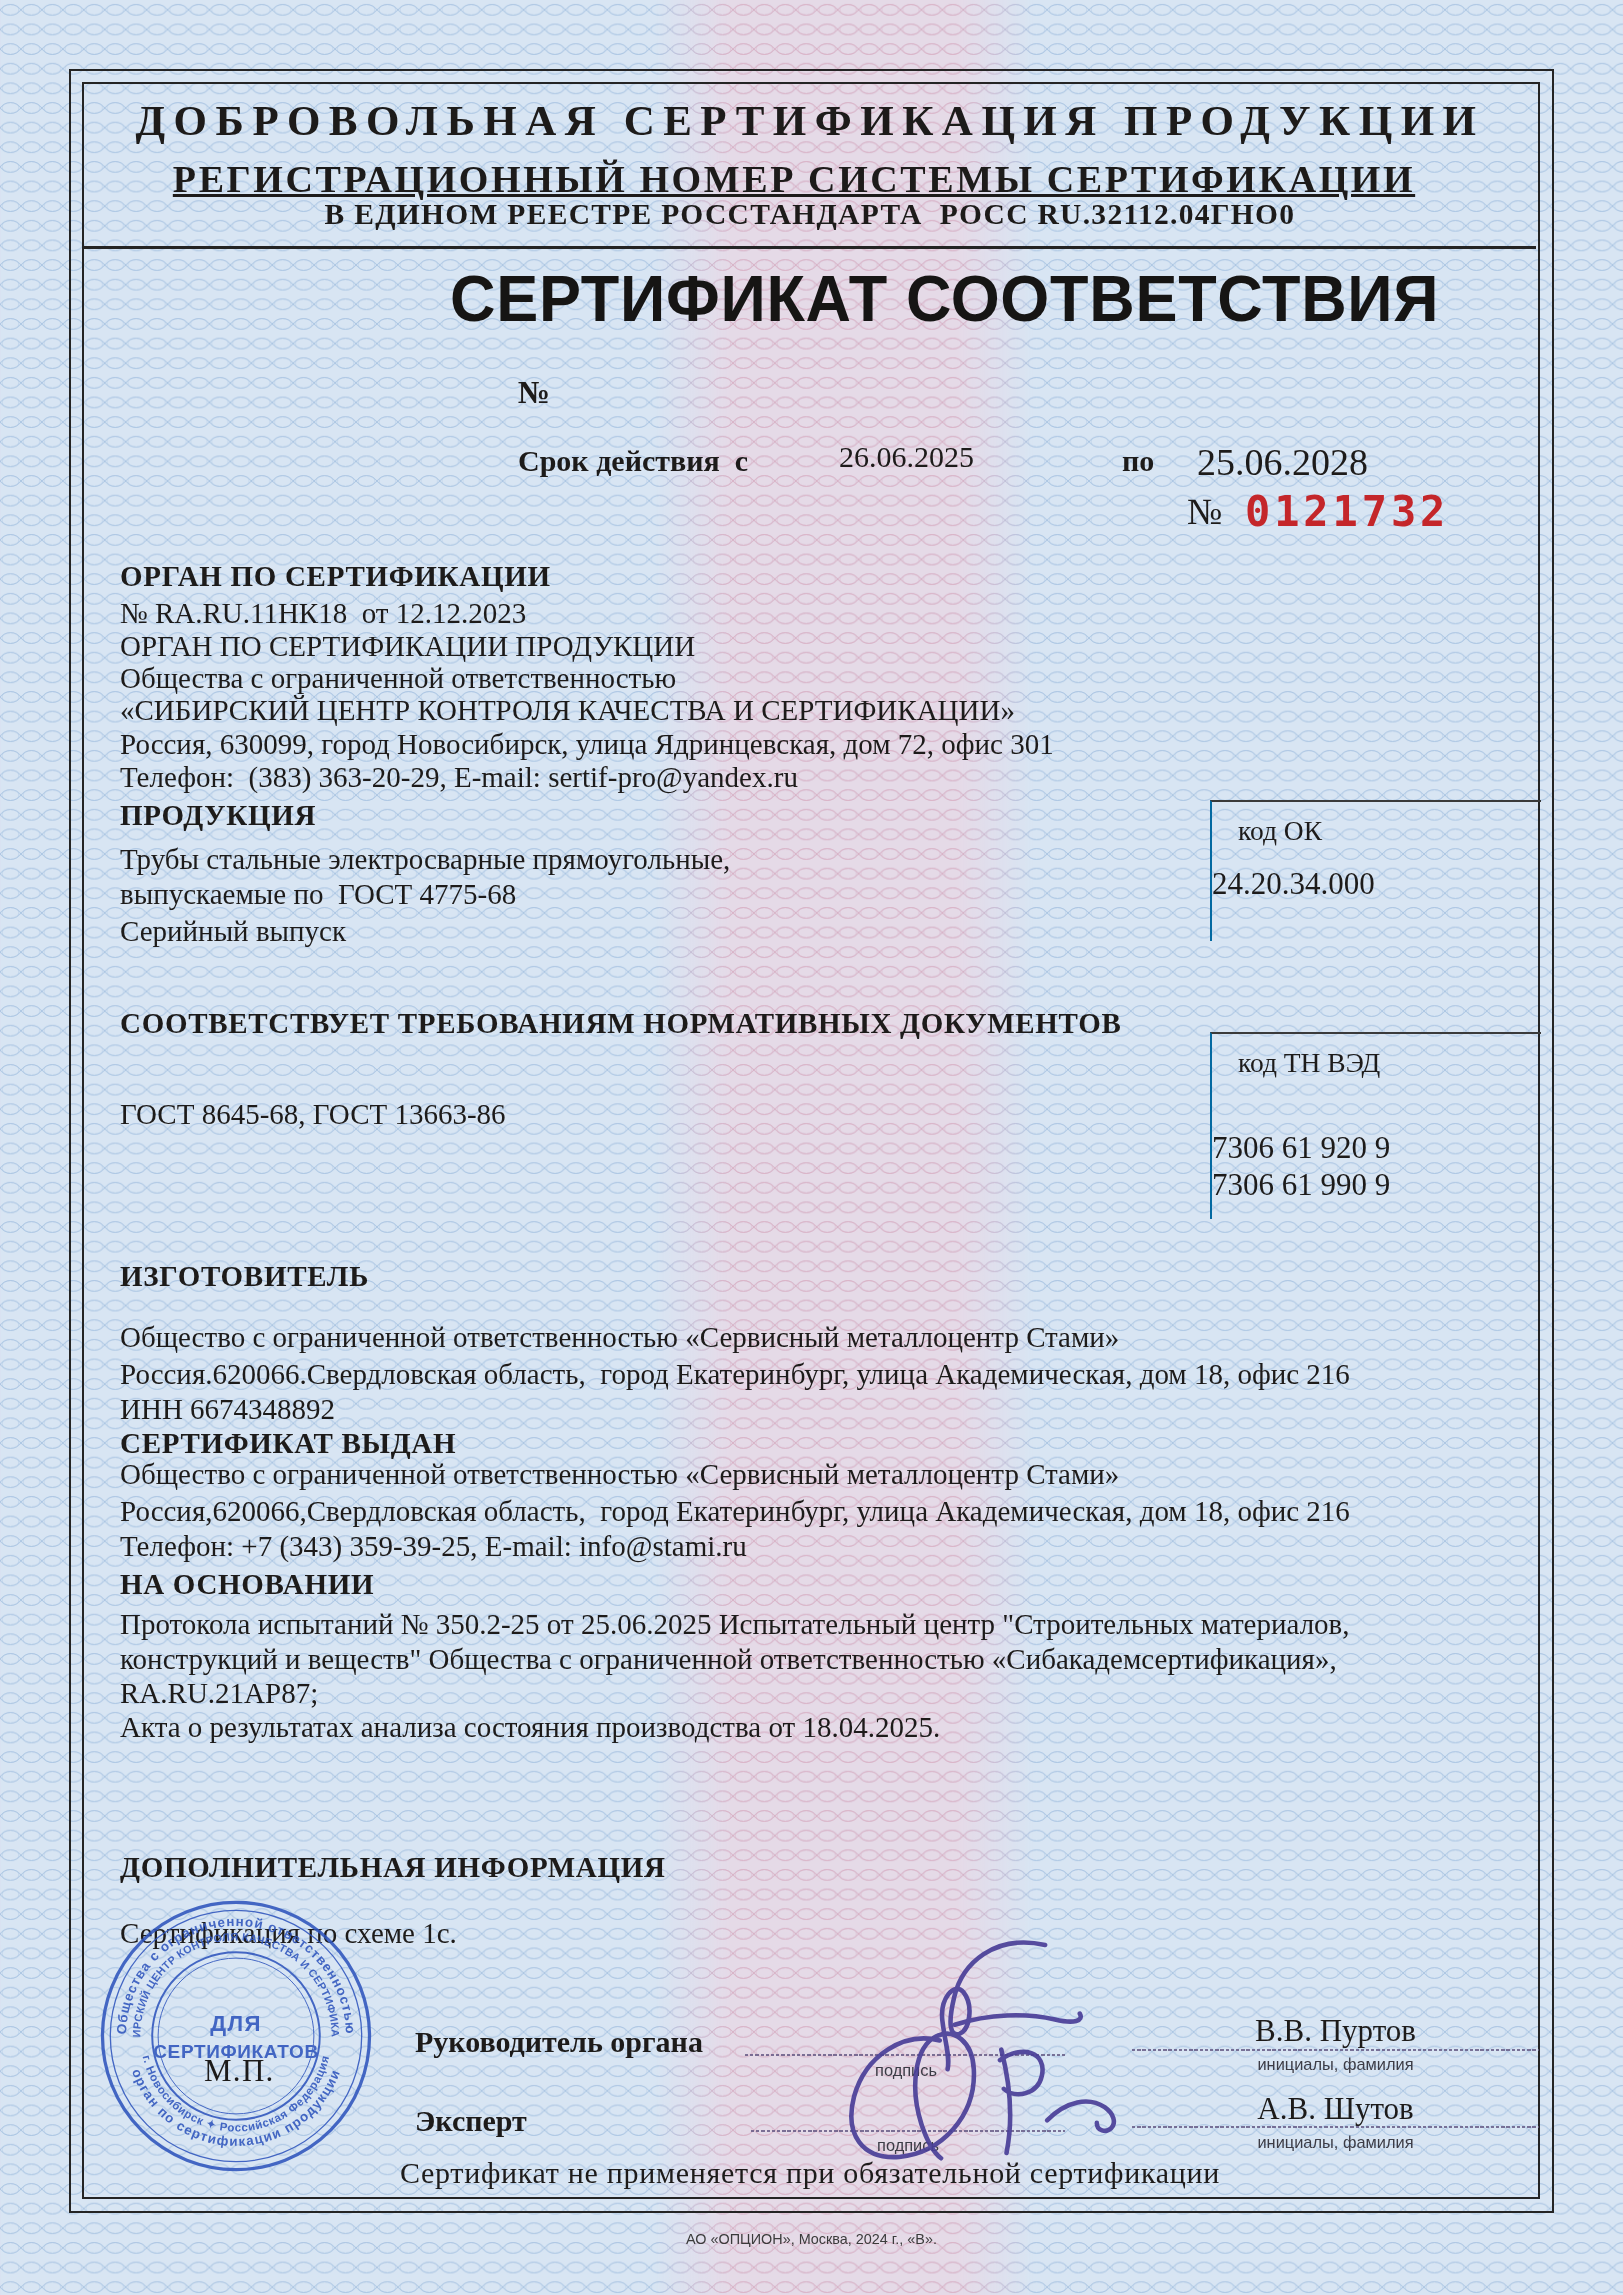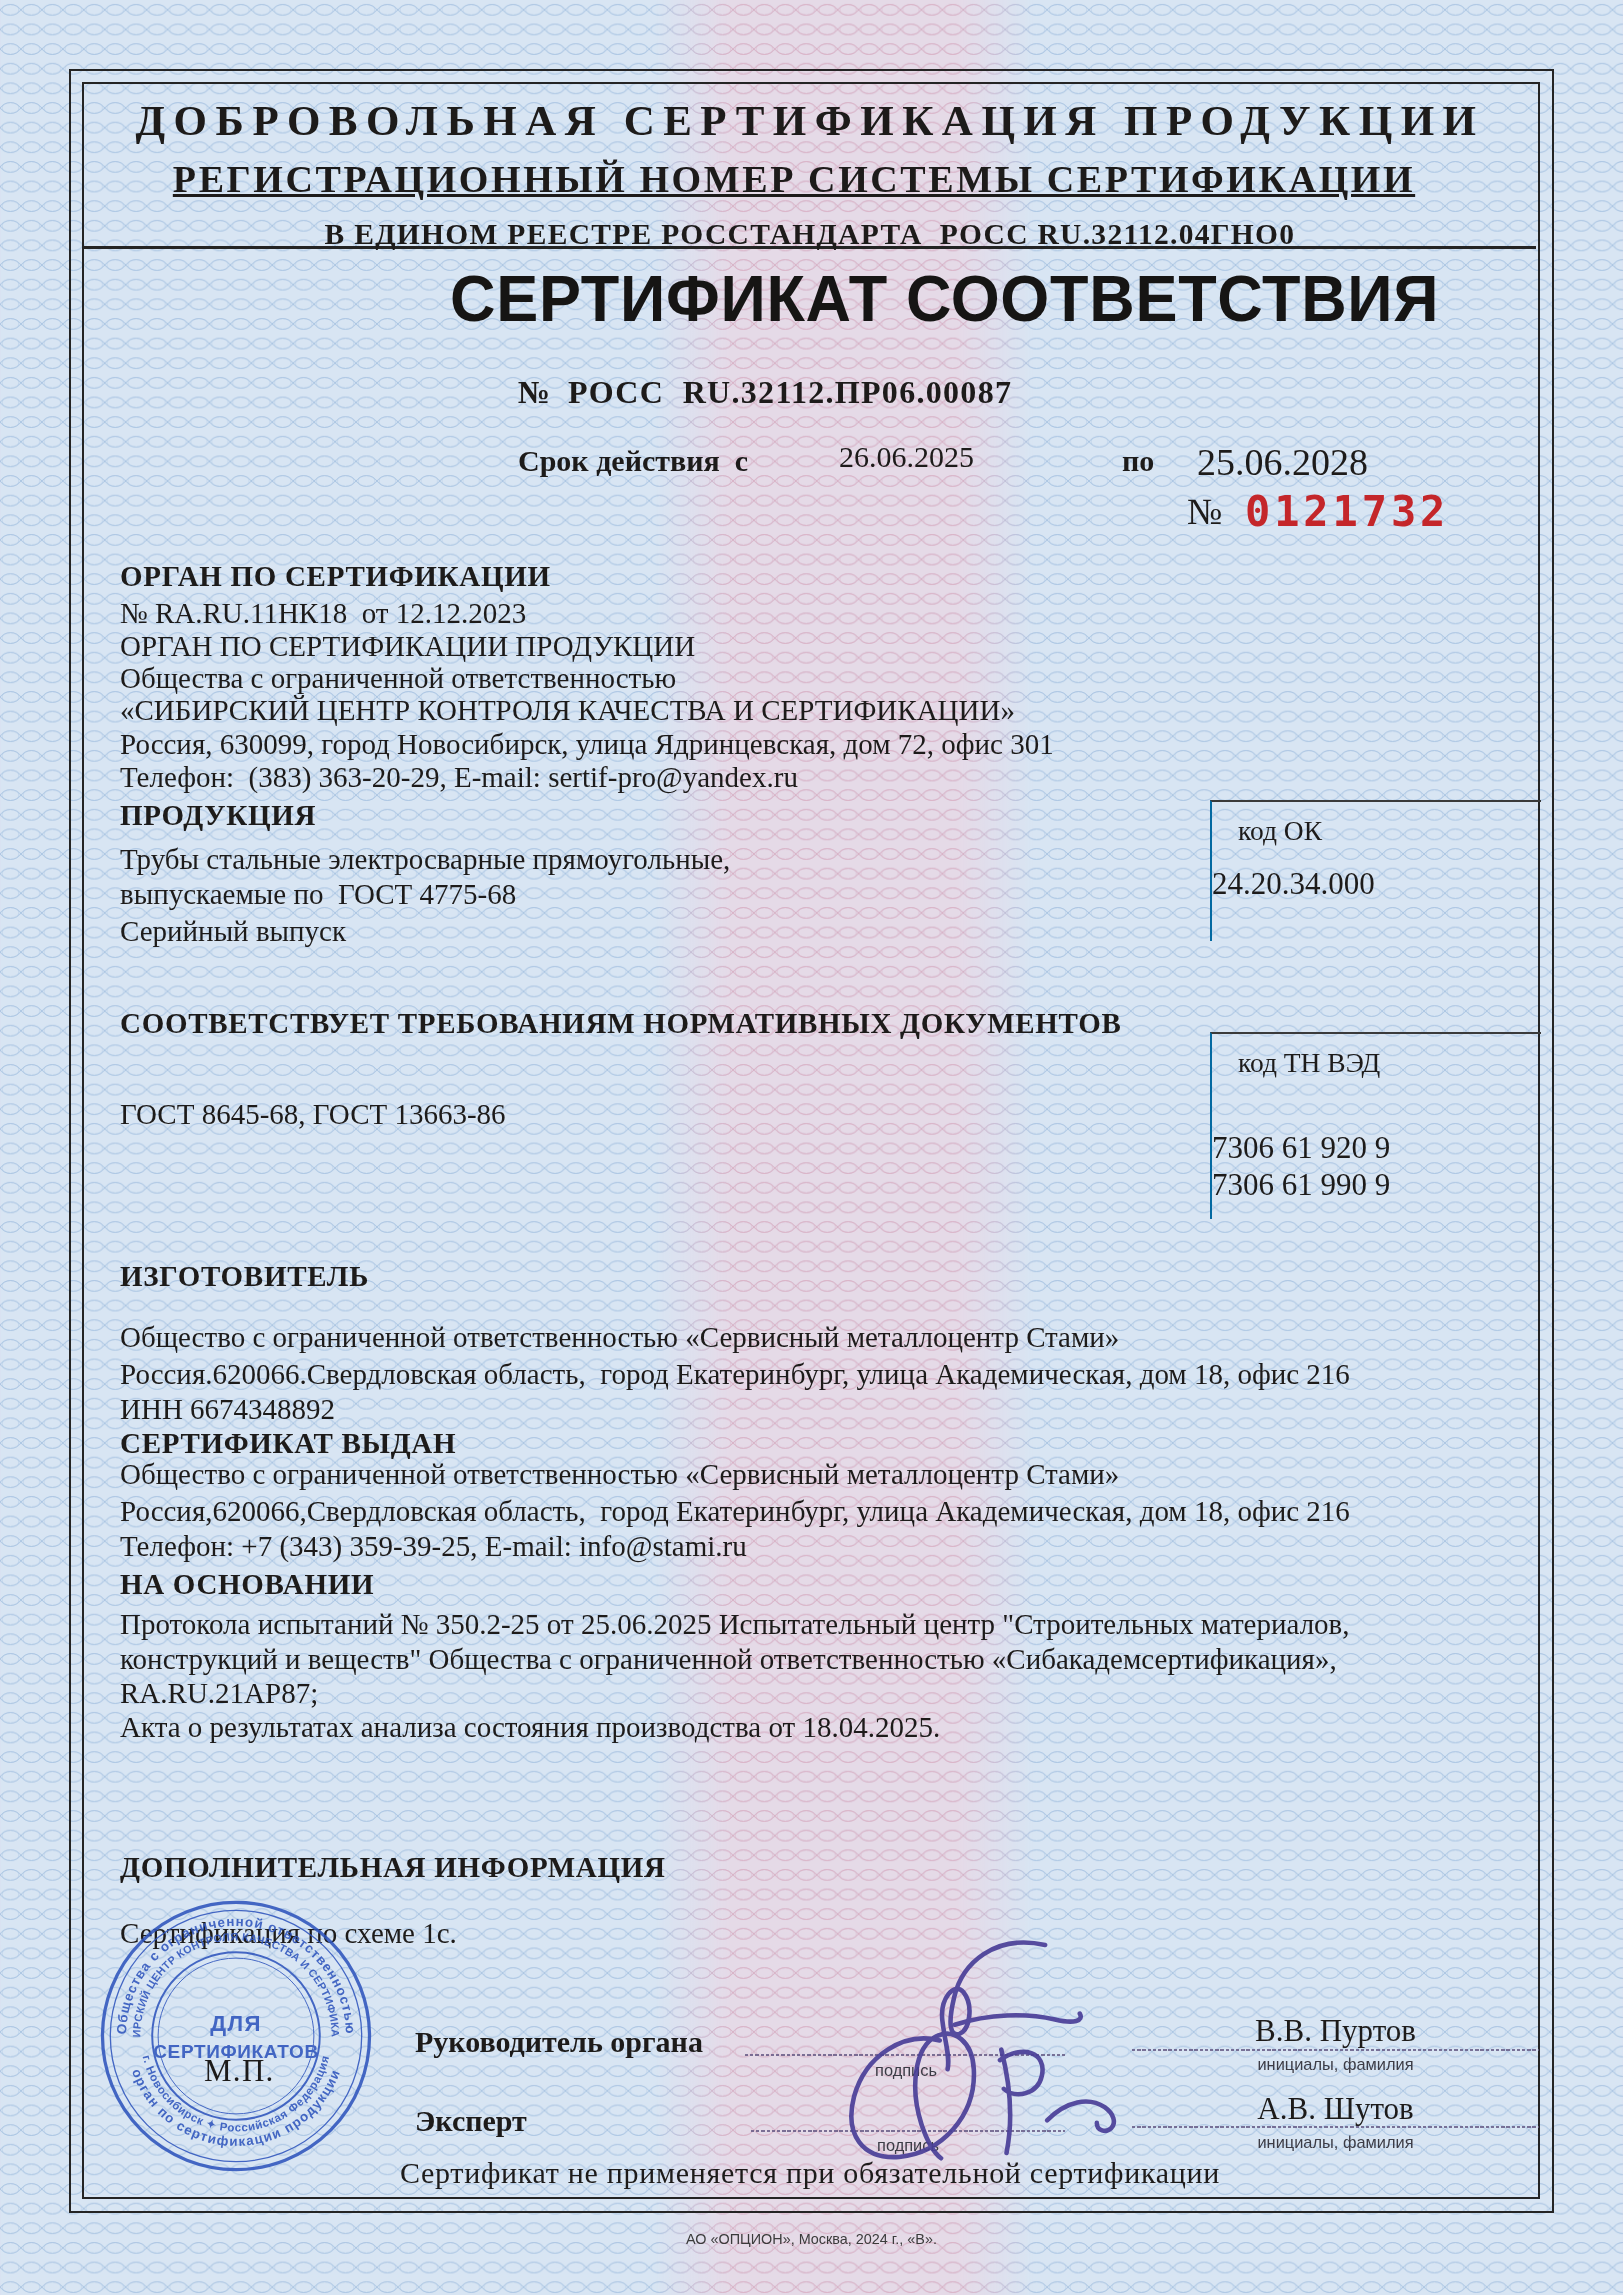--- a/index.html
+++ b/index.html
@@ -8,21 +8,21 @@
   .abs{position:absolute;white-space:pre;}
   .ctr{text-align:center;}
   .mono{font-family:"DejaVu Sans Mono",monospace;}
   
   .frame-outer{position:absolute;left:69px;top:69px;width:1481px;height:2140px;border:2.6px solid #242424;}
   .frame-inner{position:absolute;left:82px;top:82px;width:1454px;height:2113px;border:2px solid #242424;}
   .hdr-divider{position:absolute;left:84px;top:246px;width:1452px;height:2.6px;background:#242424;}
   
   .h1{left:84px;top:96px;width:1452px;font-size:43px;font-weight:bold;letter-spacing:8.5px;}
   .h2{left:68px;top:157px;width:1452px;font-size:38px;font-weight:bold;letter-spacing:2.6px;text-decoration:underline;}
-  .h3{left:84px;top:198px;width:1452px;font-size:29.5px;font-weight:bold;letter-spacing:1.3px;margin-top:20px;}
+  .h3{left:84px;top:198px;width:1452px;font-size:29.5px;font-weight:bold;letter-spacing:1.3px;}
   .title{left:450px;top:261px;font-family:"Liberation Sans",sans-serif;font-size:63px;font-weight:bold;
          letter-spacing:0.7px;color:#161514;transform:scaleY(1.04);transform-origin:top left;}
   .certno-sym{left:518px;top:374px;font-size:32px;font-weight:bold;}
   .certno-val{left:568px;top:374px;font-size:32px;font-weight:bold;letter-spacing:1.3px;}
   .val-label{left:518px;top:444px;font-size:30px;font-weight:bold;}
   .val-from{left:839px;top:440px;font-size:30px;}
   .val-po{left:1122px;top:444px;font-size:30px;font-weight:bold;}
   .val-to{left:1197px;top:440px;font-size:38px;}
   .blank-sym{left:1187px;top:490px;font-size:37px;}
   .blank-num{left:1245px;top:487px;font-size:42px;font-weight:bold;letter-spacing:3.9px;color:#c4262a;}
@@ -84,21 +84,20 @@
   <div class="frame-inner"></div>
   <div class="hdr-divider"></div>
 
   <div class="abs ctr h1">ДОБРОВОЛЬНАЯ СЕРТИФИКАЦИЯ ПРОДУКЦИИ</div>
   <div class="abs ctr h2">РЕГИСТРАЦИОННЫЙ НОМЕР СИСТЕМЫ СЕРТИФИКАЦИИ</div>
   <div class="abs ctr h3">В ЕДИНОМ РЕЕСТРЕ РОССТАНДАРТА  РОСС RU.32112.04ГНО0</div>
 
   <div class="abs title">СЕРТИФИКАТ СООТВЕТСТВИЯ</div>
 
   <div class="abs certno-sym">№</div>
-  <div class="abs certno-val">РОСС  RU.32112.ПР06.00087</div>
 
   <div class="abs val-label">Срок действия  с</div>
   <div class="abs val-from">26.06.2025</div>
   <div class="abs val-po">по</div>
   <div class="abs val-to">25.06.2028</div>
 
   <div class="abs blank-sym">№</div>
   <div class="abs blank-num mono">0121732</div>
 
   <div class="abs hd" style="top:560px">ОРГАН ПО СЕРТИФИКАЦИИ</div>

